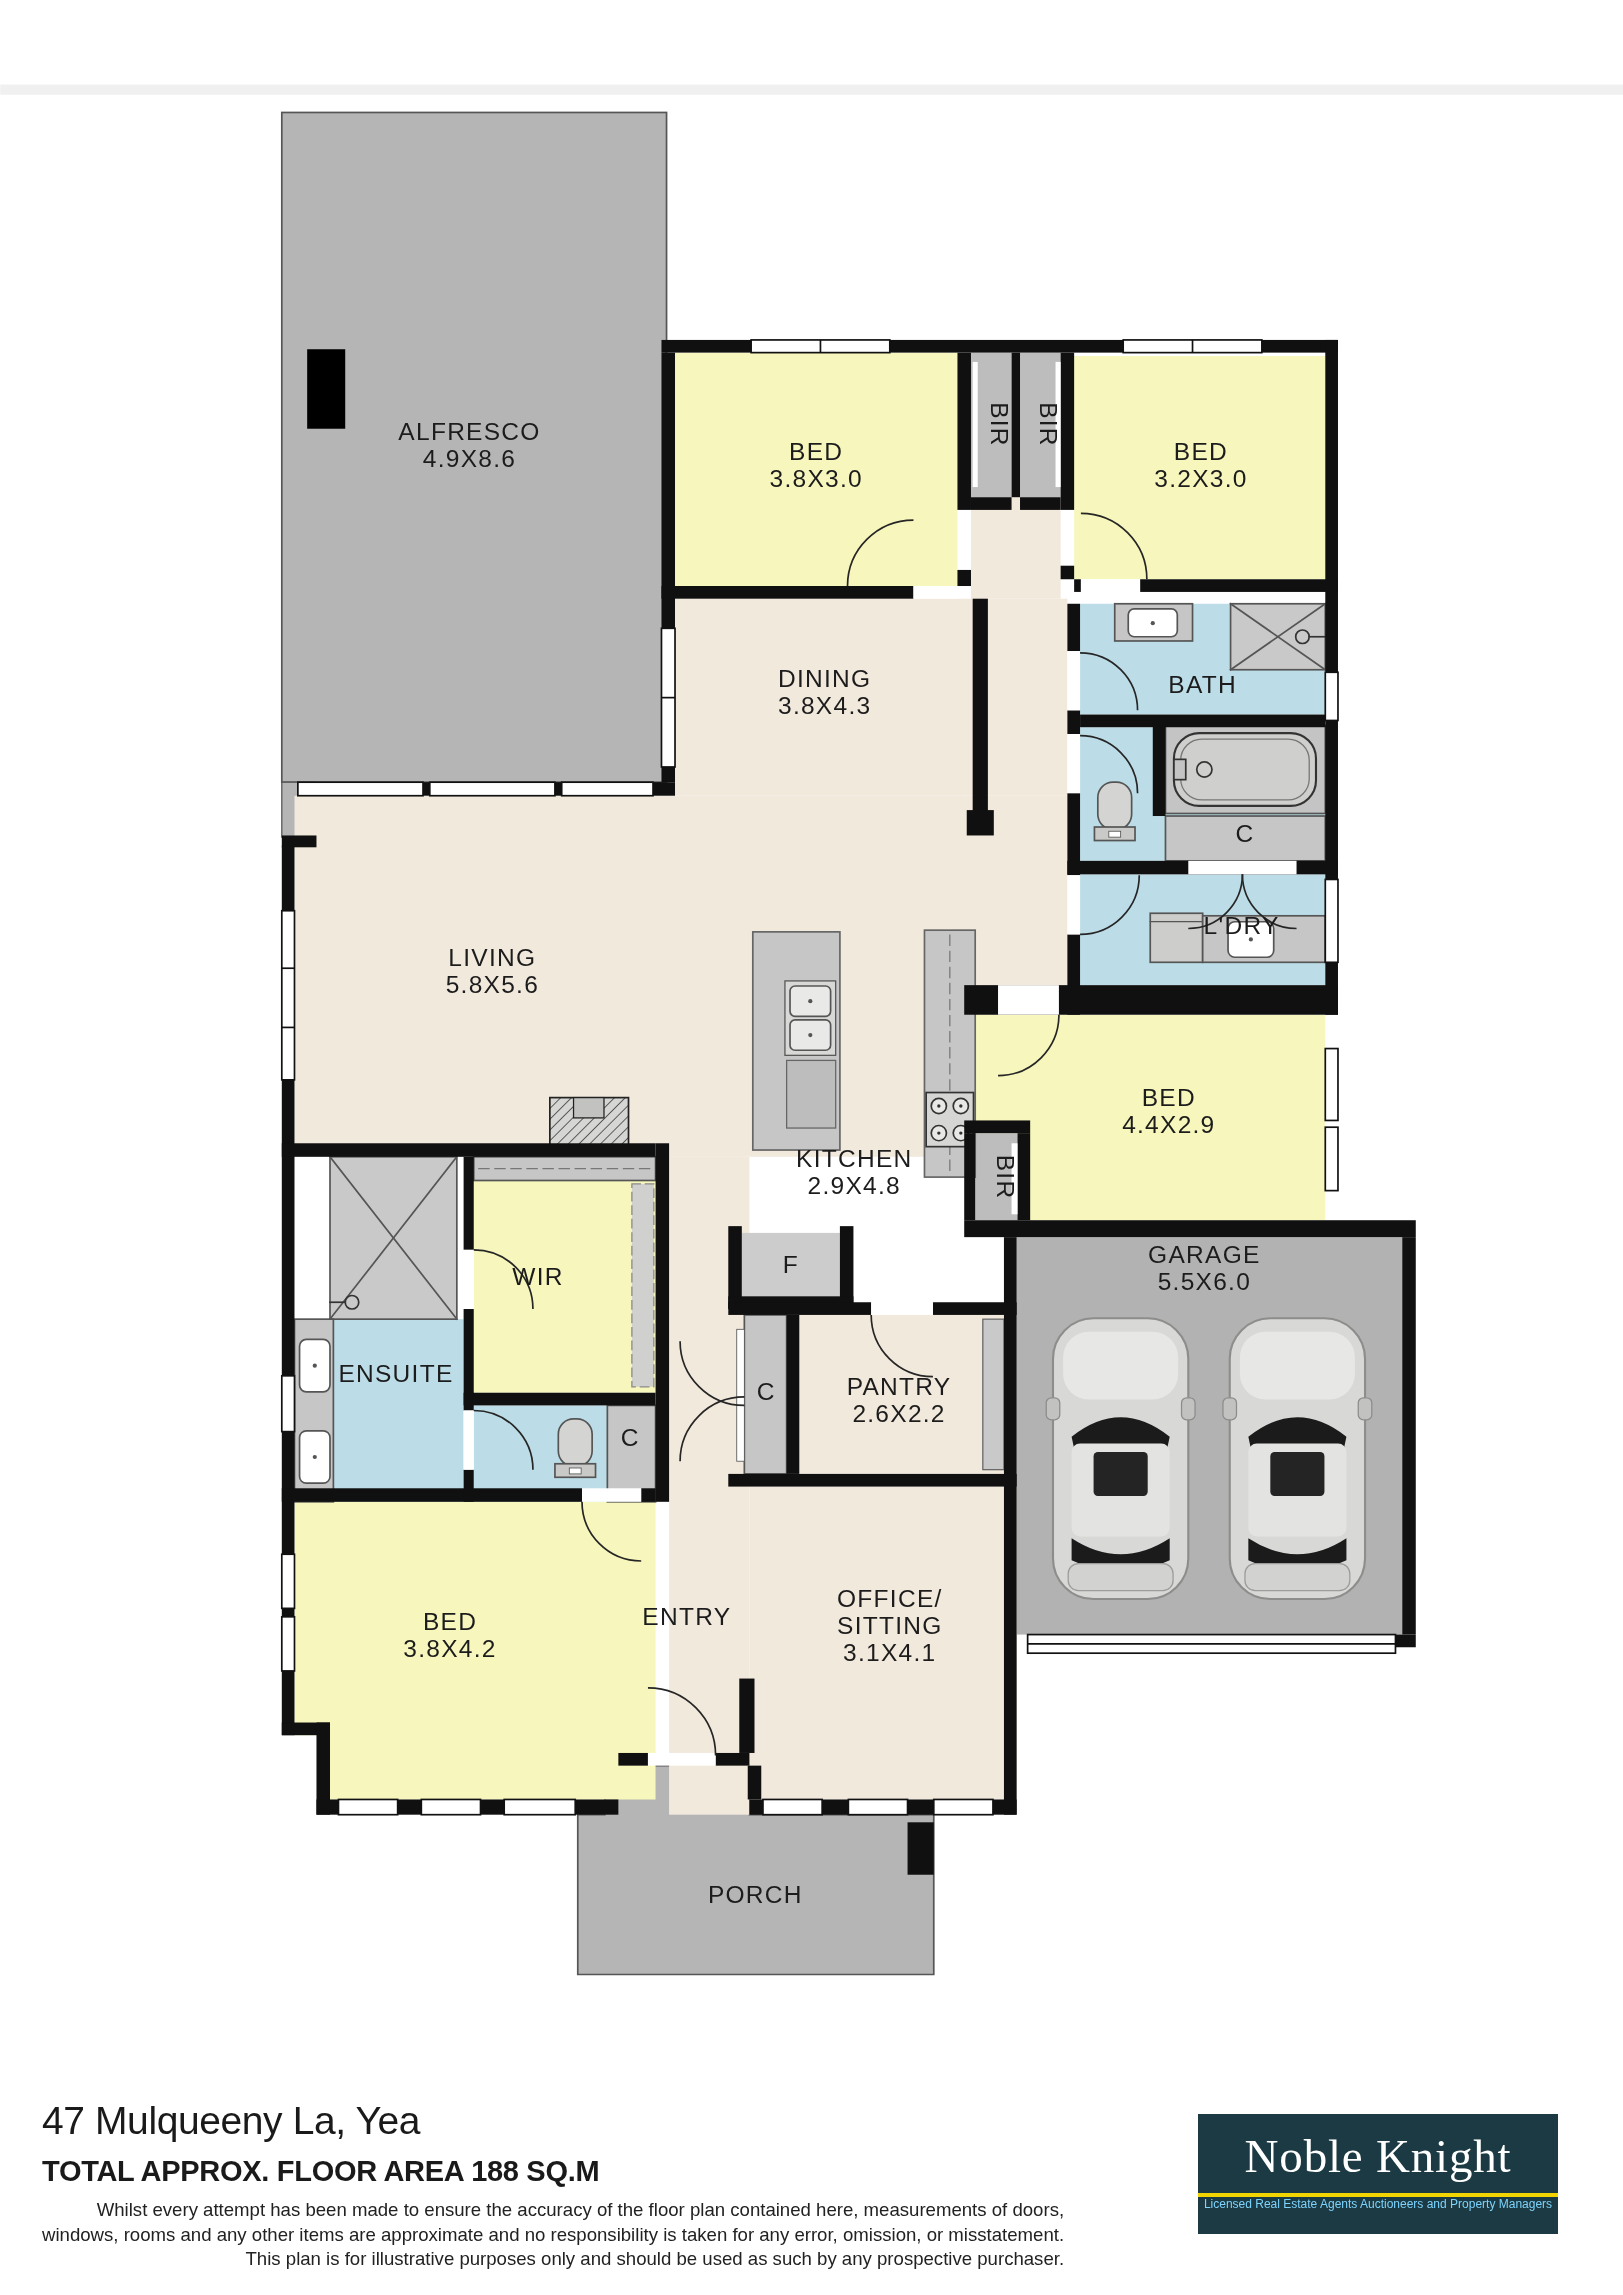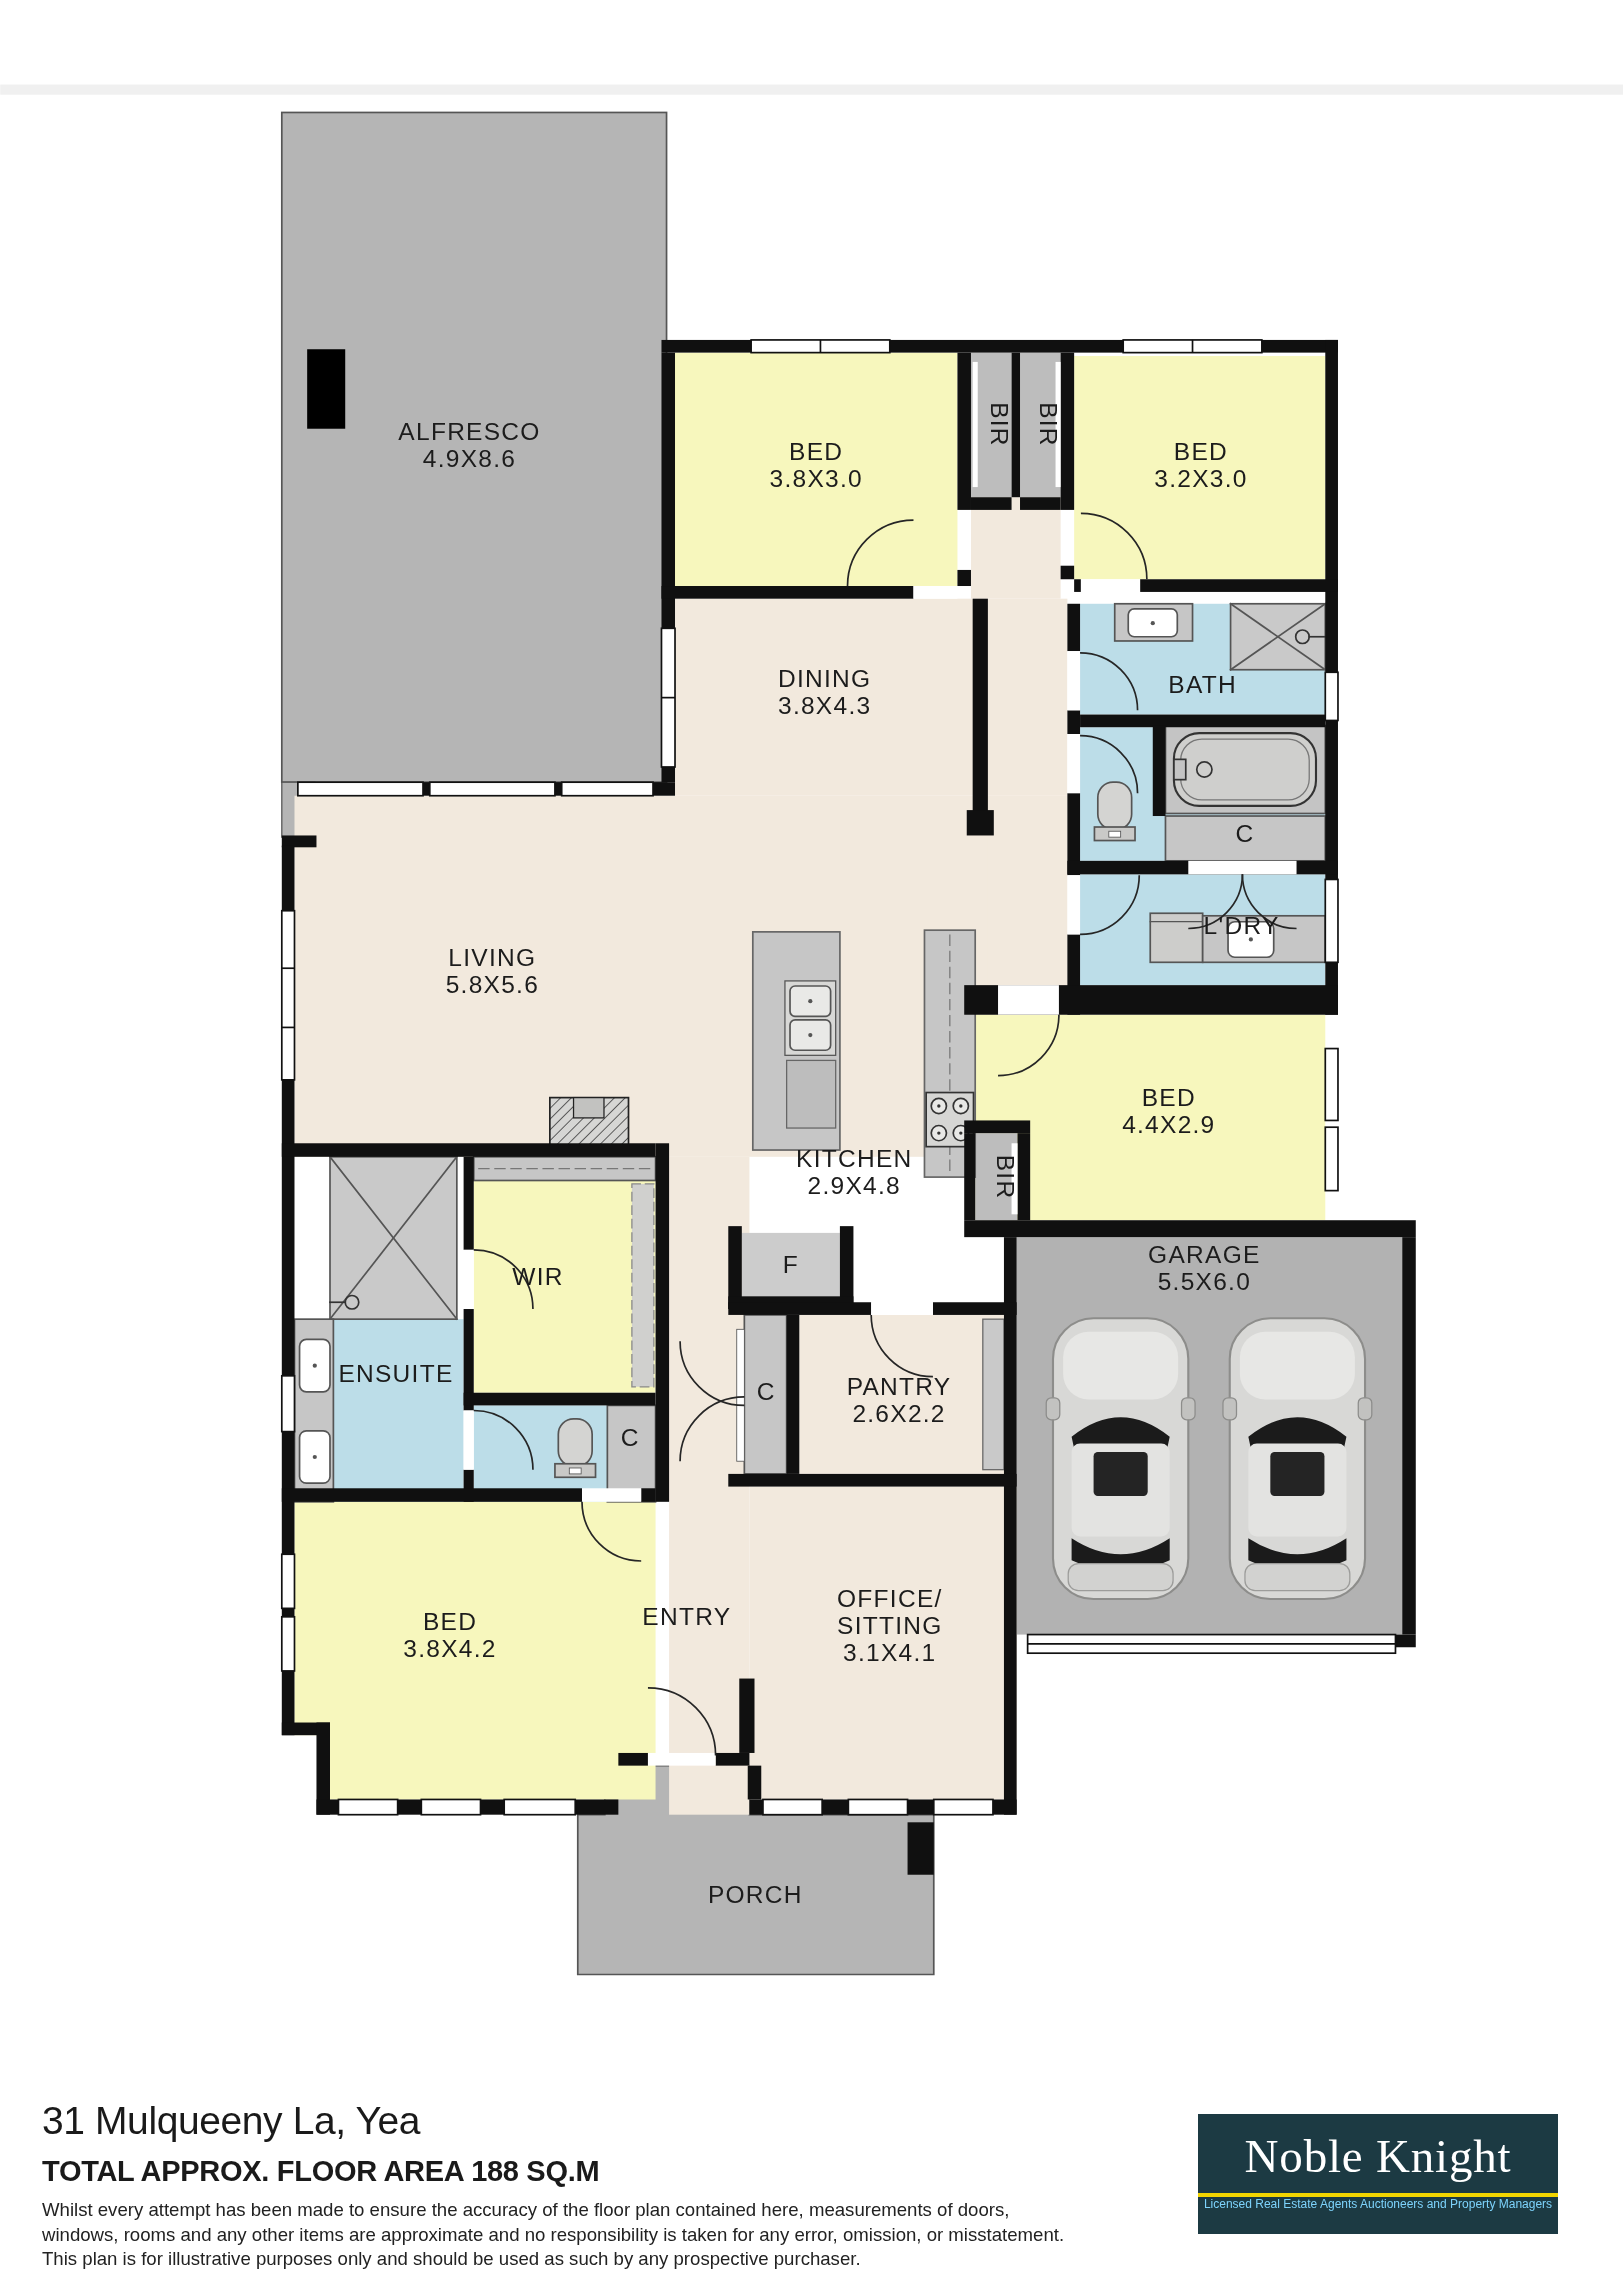--- a/index.html
+++ b/index.html
@@ -3,21 +3,21 @@
 <meta charset="utf-8">
 <style>
   html,body{margin:0;padding:0;background:#ffffff;}
   #page{position:relative;width:1624px;height:2295px;background:#ffffff;overflow:hidden;
         font-family:"Liberation Sans",sans-serif;border-radius:25px;}
   #plan-svg{position:absolute;left:0;top:0;}
   .room-label{font-family:"Liberation Sans",sans-serif;fill:#1c1c1c;}
   #footer{position:absolute;left:42px;top:2099px;color:#1a1a1a;}
   #address{font-size:39px;font-weight:500;letter-spacing:-0.4px;white-space:nowrap;}
   #area{font-size:29px;font-weight:700;margin-top:12px;letter-spacing:-0.3px;white-space:nowrap;}
-  #disclaimer{font-size:18.6px;margin-top:10px;line-height:24.5px;color:#222;}
+  #disclaimer{font-size:18.6px;margin-top:10px;line-height:24.5px;color:#222;text-align:right;}
   #logo{position:absolute;left:1198px;top:2114px;width:360px;height:120px;text-align:center;}
   #logo-name{font-family:Liberation Serif, serif;color:#ffffff;font-size:47px;padding-top:15px;
              letter-spacing:0.8px;white-space:nowrap;}
   #logo-rule{height:4.2px;margin-top:10px;}
   #logo-tagline{color:#7dd3fc;font-size:12px;margin-top:0;white-space:nowrap;}
 </style>
 </head>
 <body>
 
 <div id="page">
@@ -320,21 +320,21 @@
         <text class="room-label" x="1052" y="1900" text-anchor="middle" font-size="29" letter-spacing="1.5"><tspan x="1052" y="1900">OFFICE/</tspan><tspan x="1052" y="1932">SITTING</tspan><tspan x="1052" y="1964">3.1X4.1</tspan></text>
         <text class="room-label" x="532" y="1928" text-anchor="middle" font-size="29" letter-spacing="1.5"><tspan x="532" y="1928">BED</tspan><tspan x="532" y="1960">3.8X4.2</tspan></text>
         <text class="room-label" x="893" y="2250" text-anchor="middle" font-size="29" letter-spacing="1.5"><tspan x="893" y="2250">PORCH</tspan></text>
         <text class="room-label" x="1172" y="502" text-anchor="middle" font-size="29" letter-spacing="1.5" transform="rotate(90 1172 502)"><tspan x="1172" y="502">BIR</tspan></text>
         <text class="room-label" x="1230" y="502" text-anchor="middle" font-size="29" letter-spacing="1.5" transform="rotate(90 1230 502)"><tspan x="1230" y="502">BIR</tspan></text>
         <text class="room-label" x="1179" y="1392" text-anchor="middle" font-size="29" letter-spacing="1.5" transform="rotate(90 1179 1392)"><tspan x="1179" y="1392">BIR</tspan></text>
       </g>
 </svg>
 
 <div id="footer">
-  <div id="address">31 Mulqueeny La, Yea</div>
+  <div id="address">47 Mulqueeny La, Yea</div>
   <div id="area">TOTAL APPROX. FLOOR AREA 188 SQ.M</div>
   <div id="disclaimer">
         <div>Whilst every attempt has been made to ensure the accuracy of the floor plan contained here, measurements of doors,</div>
         <div>windows, rooms and any other items are approximate and no responsibility is taken for any error, omission, or misstatement.</div>
         <div>This plan is for illustrative purposes only and should be used as such by any prospective purchaser.</div>
       </div>
 </div>
 
 <div id="logo" style="background: rgb(28, 58, 67);">
   <div id="logo-name">Noble Knight</div>

